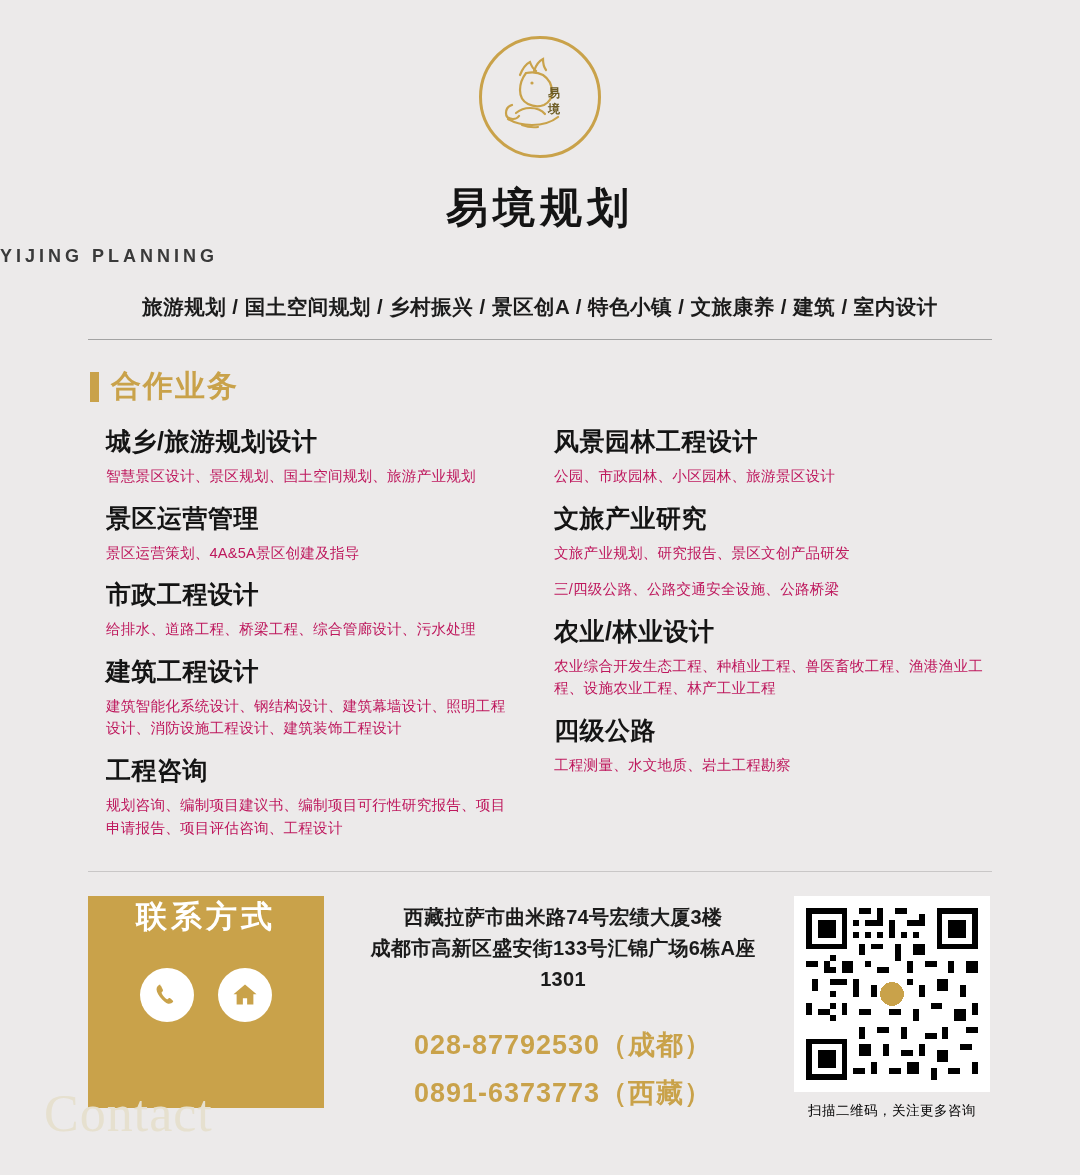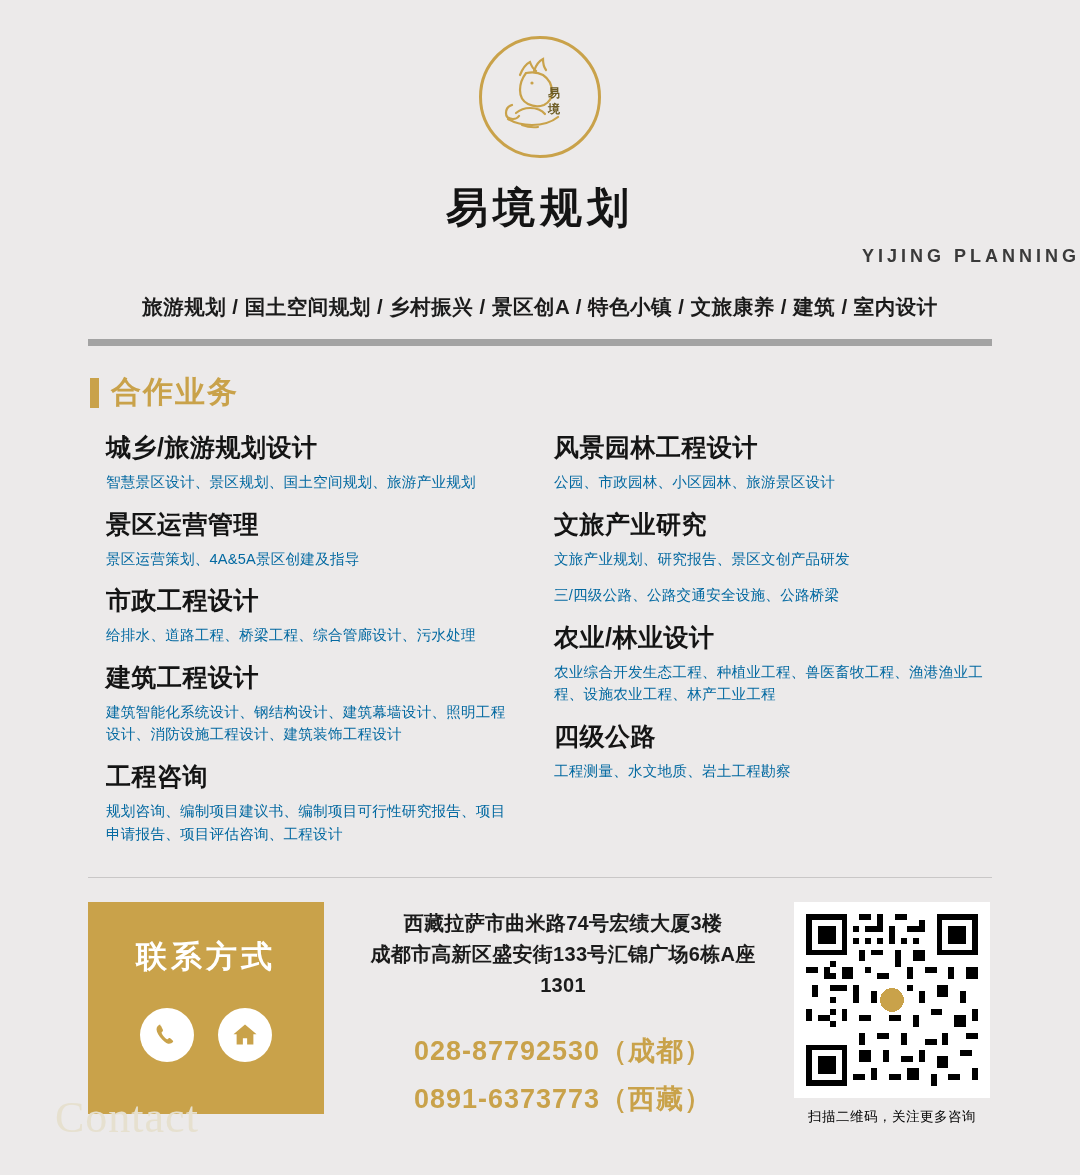--- a/index.html
+++ b/index.html
@@ -45,38 +45,37 @@
   
   .brand-cn {
     text-align: center;
     font-size: 42px;
     font-weight: bold;
     letter-spacing: 5px;
     margin-top: 22px;
     color: #141414;
   }
   .brand-en {
-    text-align: right;
+    text-align: left;
     font-size: 18px;
     font-weight: bold;
     letter-spacing: 4px;
     margin-top: 10px;
     color: #3a3a3a;
-    margin-left: 24px;
   }
 
   .tagline {
     margin: 26px 88px 0 88px;
     text-align: center;
     font-size: 20.5px;
     font-weight: bold;
     letter-spacing: 0.5px;
     color: #1b1b1b;
     padding-bottom: 18px;
-    border-bottom: 7px solid #a3a3a3;
+    border-bottom: 1px solid #a3a3a3;
   }
 
   
   .section-head {
     margin: 26px 0 0 90px;
     display: flex;
     align-items: center;
   }
   .section-bar {
     width: 9px;
@@ -108,21 +107,21 @@
   .svc-title {
     font-size: 25px;
     font-weight: bold;
     letter-spacing: 0.5px;
     color: #141414;
     margin-bottom: 7px;
   }
   .svc-desc {
     font-size: 14.6px;
     line-height: 1.55;
-    color: #0369a1;
+    color: #be185d;
     letter-spacing: 0.2px;
   }
 
   
   .divider {
     margin: 18px 88px 0 88px;
     border-top: 1px solid #c9c7c7;
   }
 
   
@@ -133,21 +132,20 @@
   }
   .contact-box {
     width: 236px;
     height: 212px;
     background: #c9a24a;
     color: #fff;
     display: flex;
     flex-direction: column;
     align-items: center;
     justify-content: flex-start;
-    padding-top: 34px;
     box-sizing: border-box;
     flex: none;
   }
   .contact-box-title {
     font-size: 31px;
     font-weight: bold;
     letter-spacing: 4px;
   }
   .contact-icons {
     margin-top: 30px;
@@ -199,24 +197,24 @@
   }
   .qr-note {
     margin-top: 10px;
     font-size: 13.5px;
     color: #000000;
     letter-spacing: 0.5px;
   }
 
   .contact-en {
     position: absolute;
-    left: 55px;
+    left: 44px;
     bottom: 32px;
     font-family: "Liberation Serif", "DejaVu Serif", serif;
-    font-size: 44px;
+    font-size: 52px;
     color: #e6e0cf;
     letter-spacing: 1px;
   }
 </style>
 </head>
 <body>
 
 <div class="page">
 
   <div class="logo-wrap">

